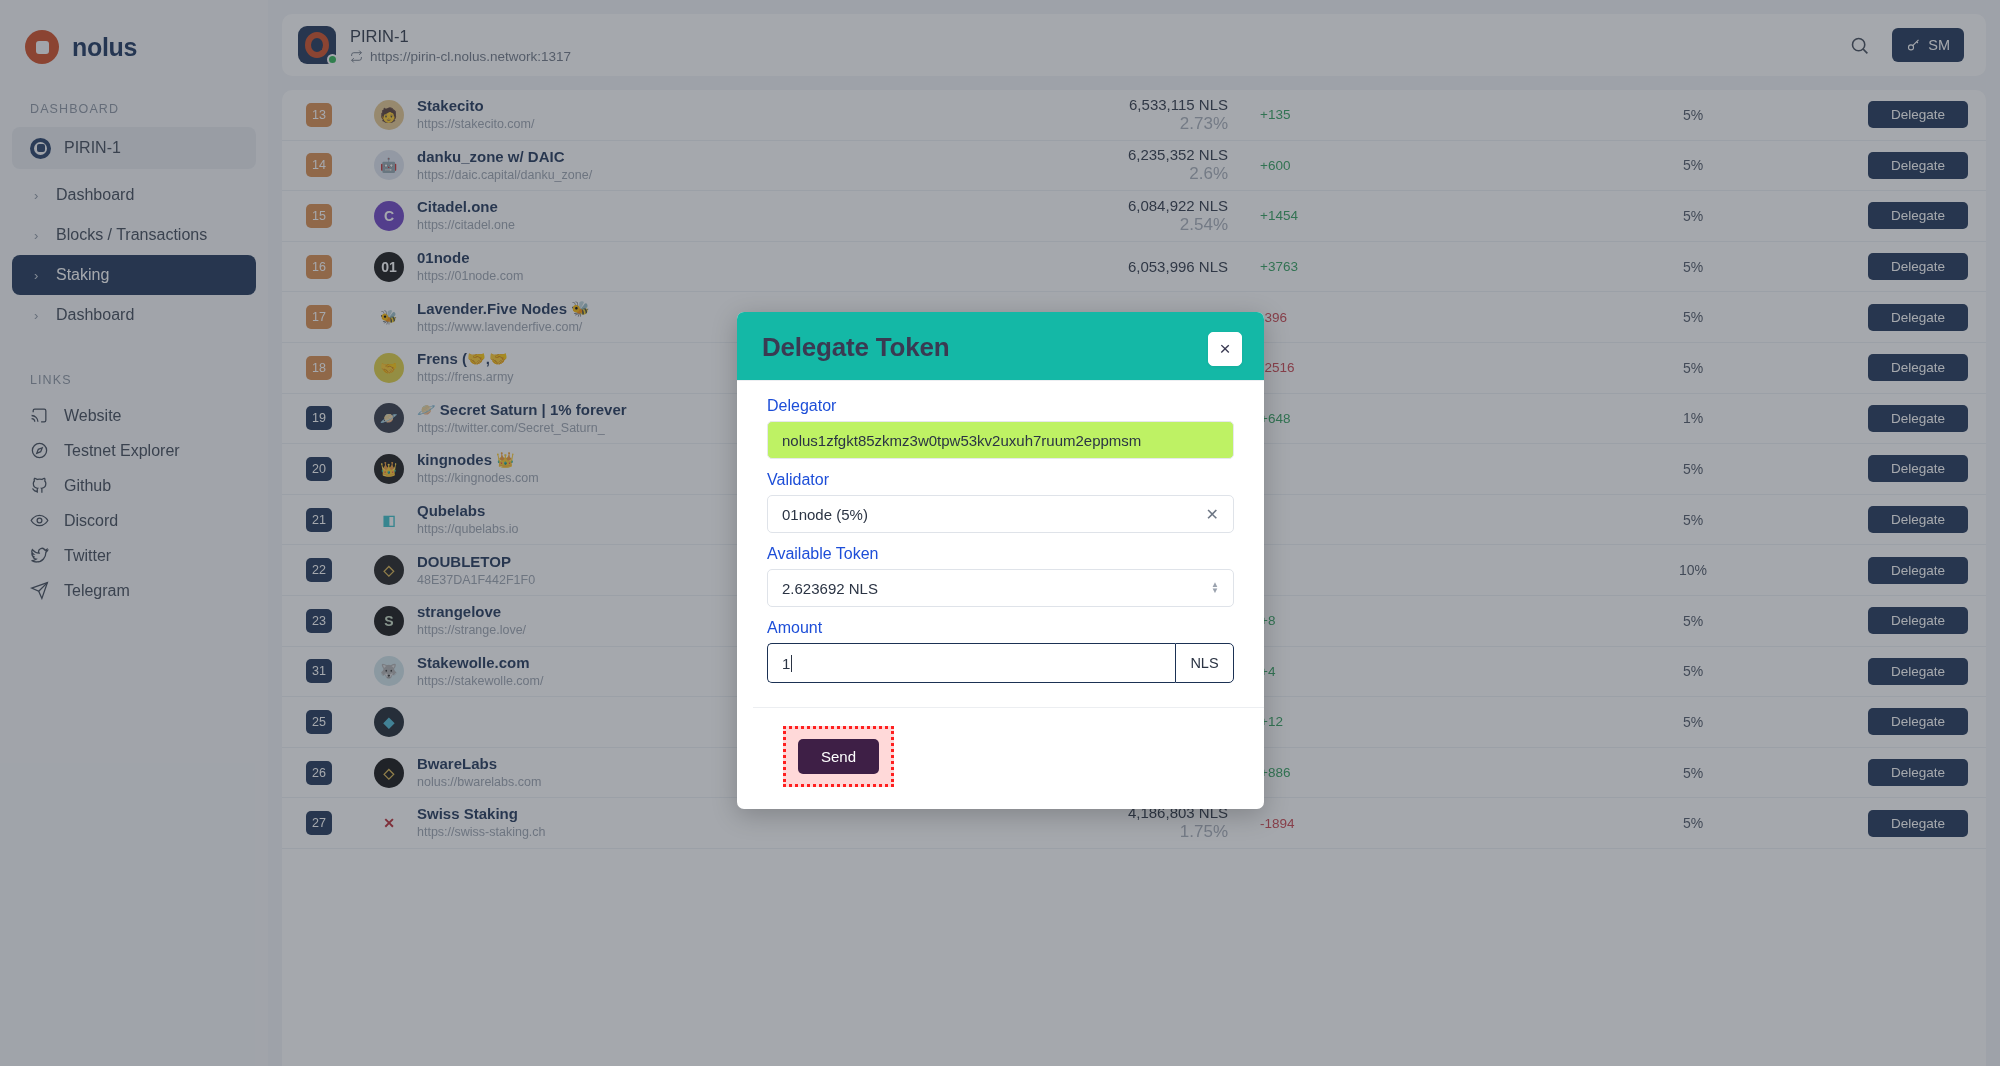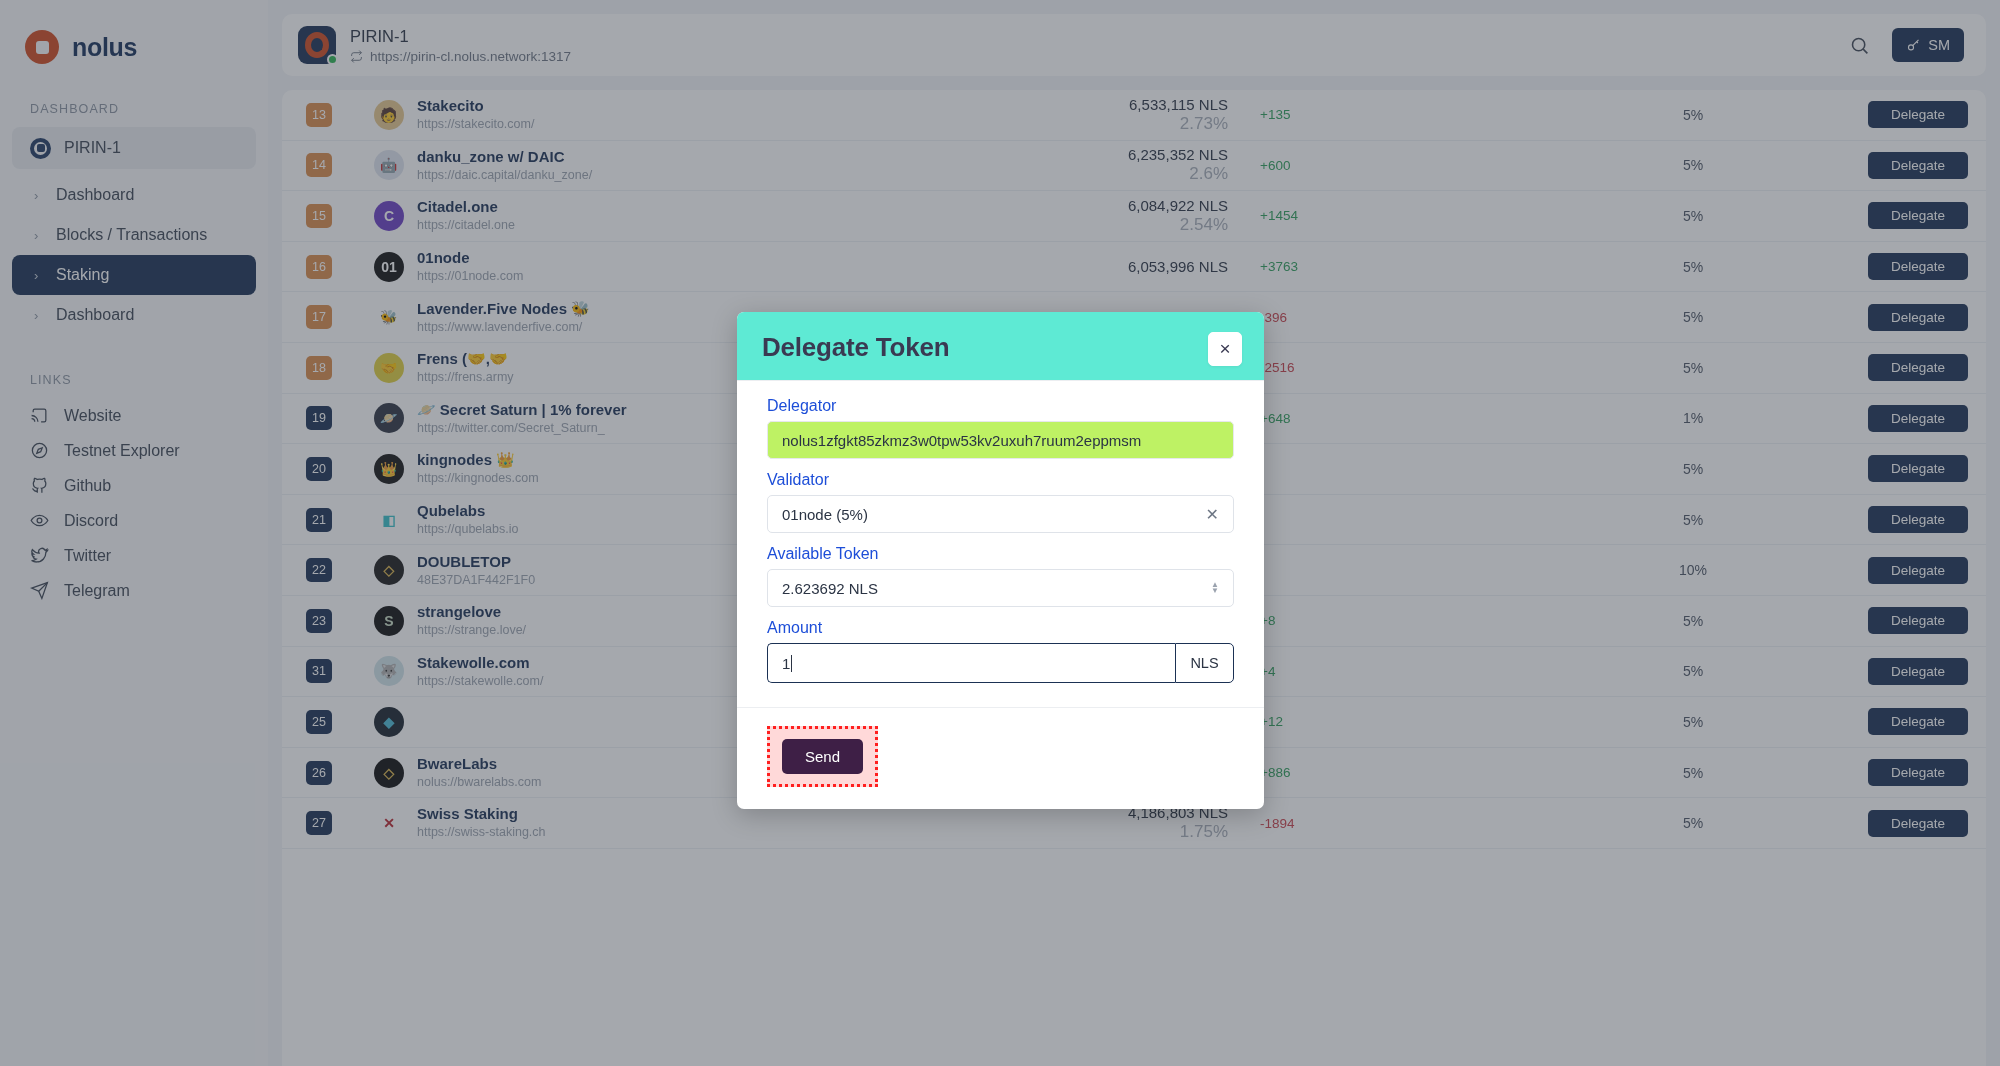--- a/index.html
+++ b/index.html
@@ -141,21 +141,21 @@
     position: absolute; inset: 0; background: rgba(55,62,73,0.45); z-index: 20;
   }
   .modal {
     position: absolute; left: 737px; top: 312px; width: 527px;
     background: #ffffff; border-radius: 7px; z-index: 21;
     box-shadow: 0 6px 26px rgba(0,0,0,0.22);
     overflow: visible;
   }
   .modal-head {
     display: flex; align-items: flex-start; justify-content: space-between;
-    padding: 20px 22px 14px 25px; background: #5eead4; border-radius: 7px 7px 0 0;
+    padding: 20px 22px 14px 25px; background: #14b8a6; border-radius: 7px 7px 0 0;
     border-bottom: 1px solid #eceef1;
   }
   .modal-title { font-size: 26px; font-weight: 700; color: #3a3a52; letter-spacing: -0.2px; }
   .modal-close {
     width: 34px; height: 34px; border-radius: 5px; background: #ffffff;
     border: 1px solid #fff; display: flex; align-items: center; justify-content: center;
     font-size: 19px; color: #3a3a52; cursor: pointer; box-shadow: 0 1px 3px rgba(0,0,0,0.06);
   }
   .modal-body { padding: 16px 30px 12px 30px; }
   .fld { margin-bottom: 12px; }
@@ -175,21 +175,21 @@
     border-radius: 5px 0 0 5px; padding: 0 14px; font-size: 15px; color: #2b3444;
     display: flex; align-items: center; background: #fff;
   }
   .caret { display: inline-block; width: 1px; height: 17px; background: #2b3444; margin-left: 1px; animation: bl 1s steps(1) infinite; }
   @keyframes bl { 50% { opacity: 0; } }
   .amount-suffix {
     width: 59px; height: 40px; border: 1.6px solid #1b3154; border-radius: 0 5px 5px 0;
     display: flex; align-items: center; justify-content: center; font-size: 14.5px; color: #2b3444;
     background: #fff;
   }
-  .modal-foot { padding: 18px 30px 22px 30px; border-top: 1px solid #eceef1; }
+  .modal-foot { padding: 18px 30px 22px 30px; border-top: 1px solid #eceef1; margin-left: 16px; }
   .send-wrap {
     display: inline-block; padding: 10px 12px;
     background: rgba(255,120,120,0.28); border: 3px dotted #ff1f1f;
   }
   .send-btn {
     padding: 9px 23px; background: #3e1f46; color: #ffffff; font-size: 15px;
     border-radius: 5px; cursor: pointer;
   }
 </style>
 </head>

